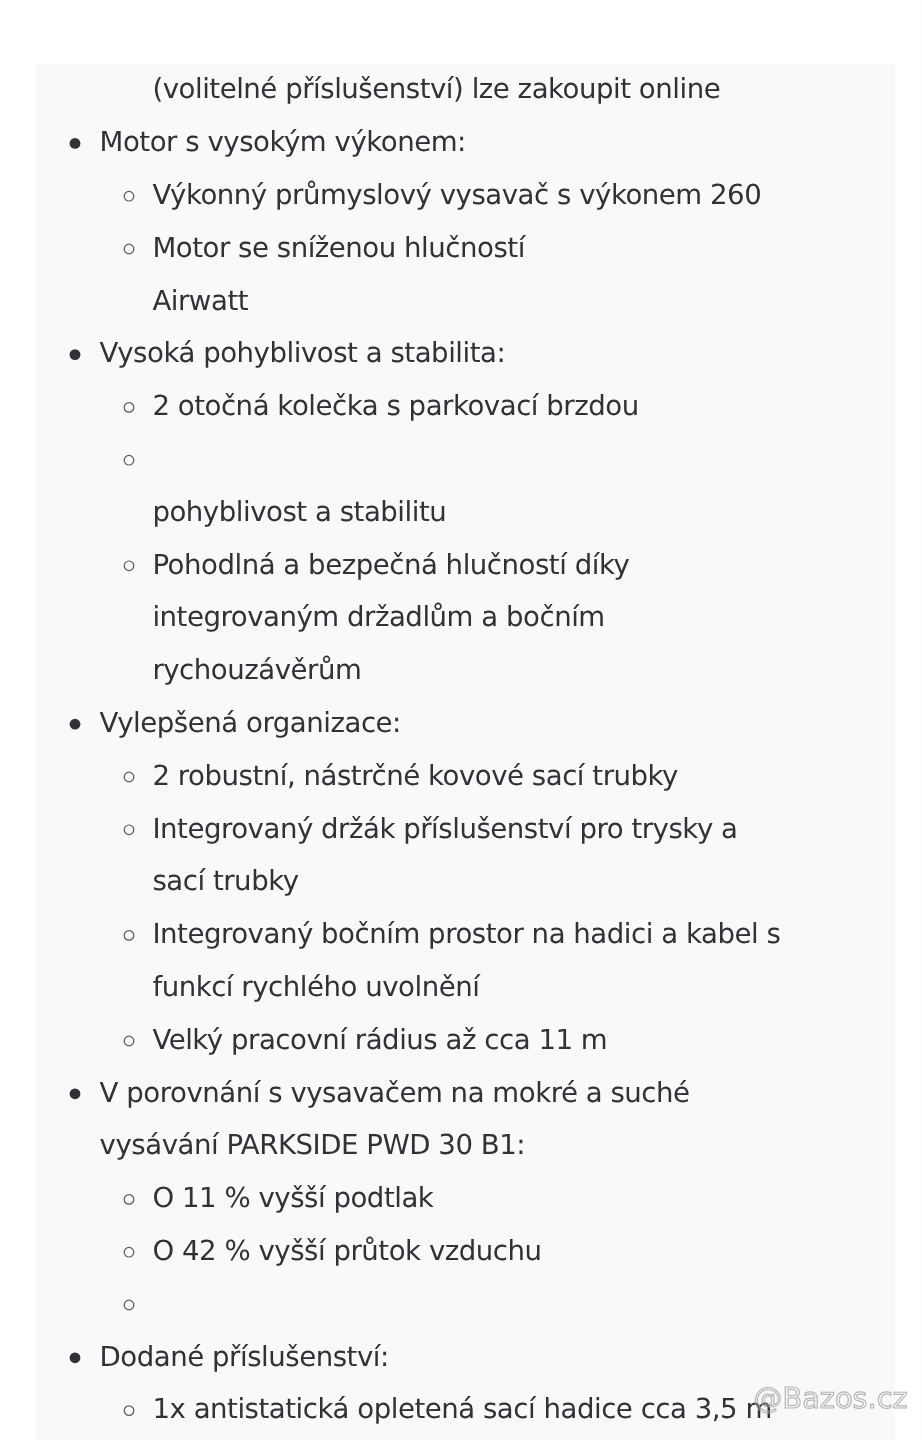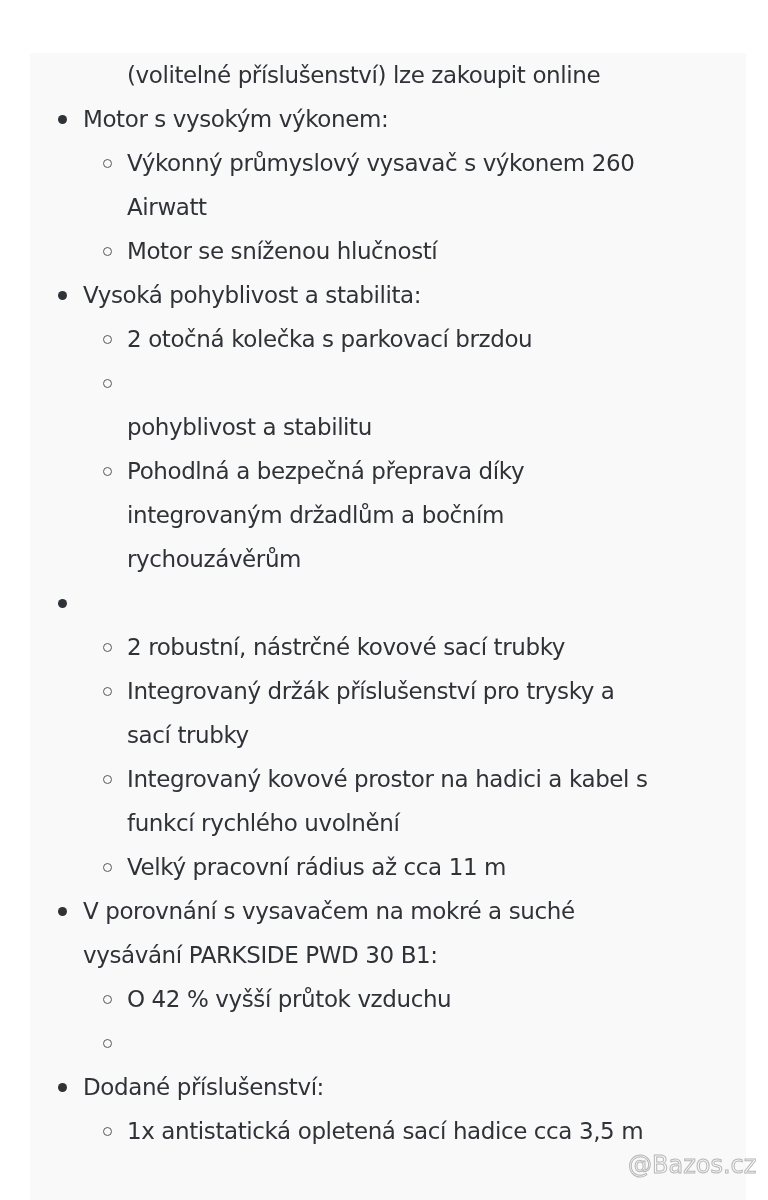--- a/index.html
+++ b/index.html
@@ -78,41 +78,42 @@
 </head>
 <body>
 
 <div class="page">
   <div class="panel">
     <div class="content">
       <div class="line l1" style="padding-left:97px"><span>(volitelné příslušenství) lze zakoupit online</span></div>
 
       <div class="line l1"><span class="bullet-disc"></span><span>Motor s vysokým výkonem:</span></div>
       <div class="line l2"><span class="bullet-circle"></span><span>Výkonný průmyslový vysavač s výkonem 260</span></div>
+      <div class="line l2"><span class="bullet-circle"></span><span>Motor se sníženou hlučností</span></div>
       <div class="line l2"><span>Airwatt</span></div>
-      <div class="line l2"><span class="bullet-circle"></span><span>Motor se sníženou hlučností</span></div>
 
       <div class="line l1"><span class="bullet-disc"></span><span>Vysoká pohyblivost a stabilita:</span></div>
       <div class="line l2"><span class="bullet-circle"></span><span>2 otočná kolečka s parkovací brzdou</span></div>
       <div class="line l2"><span class="bullet-circle"></span></div>
       <div class="line l2"><span>pohyblivost a stabilitu</span></div>
-      <div class="line l2"><span class="bullet-circle"></span><span>Pohodlná a bezpečná přeprava díky</span></div>
+      <div class="line l2"><span class="bullet-circle"></span><span>Pohodlná a bezpečná hlučností díky</span></div>
       <div class="line l2"><span>integrovaným držadlům a bočním</span></div>
       <div class="line l2"><span>rychouzávěrům</span></div>
 
-      <div class="line l1"><span class="bullet-disc"></span></div>
+      <div class="line l1"><span class="bullet-disc"></span><span>Vylepšená organizace:</span></div>
       <div class="line l2"><span class="bullet-circle"></span><span>2 robustní, nástrčné kovové sací trubky</span></div>
       <div class="line l2"><span class="bullet-circle"></span><span>Integrovaný držák příslušenství pro trysky a</span></div>
       <div class="line l2"><span>sací trubky</span></div>
-      <div class="line l2"><span class="bullet-circle"></span><span>Integrovaný kovové prostor na hadici a kabel s</span></div>
+      <div class="line l2"><span class="bullet-circle"></span><span>Integrovaný bočním prostor na hadici a kabel s</span></div>
       <div class="line l2"><span>funkcí rychlého uvolnění</span></div>
       <div class="line l2"><span class="bullet-circle"></span><span>Velký pracovní rádius až cca 11 m</span></div>
 
       <div class="line l1"><span class="bullet-disc"></span><span>V porovnání s vysavačem na mokré a suché</span></div>
       <div class="line l1"><span>vysávání PARKSIDE PWD 30 B1:</span></div>
+      <div class="line l2"><span class="bullet-circle"></span><span>O 11 % vyšší podtlak</span></div>
       <div class="line l2"><span class="bullet-circle"></span><span>O 42 % vyšší průtok vzduchu</span></div>
       <div class="line l2"><span class="bullet-circle"></span></div>
 
       <div class="line l1"><span class="bullet-disc"></span><span>Dodané příslušenství:</span></div>
       <div class="line l2"><span class="bullet-circle"></span><span>1x antistatická opletená sací hadice cca 3,5 m</span></div>
     </div>
   </div>
   <div class="watermark">@Bazos.cz</div>
 </div>
 

